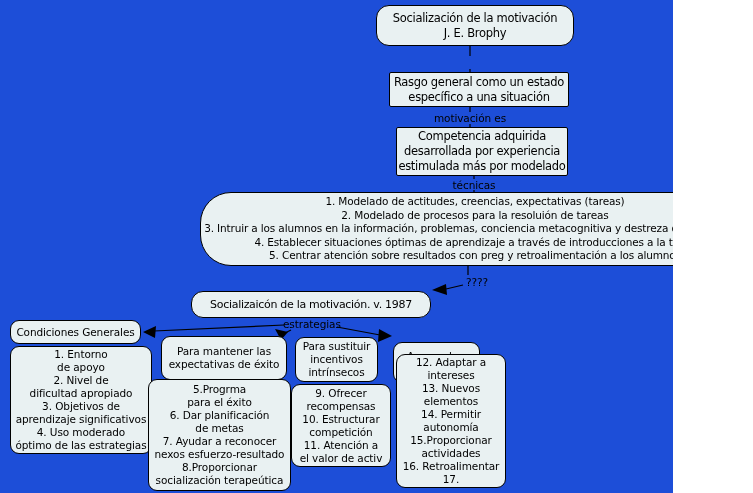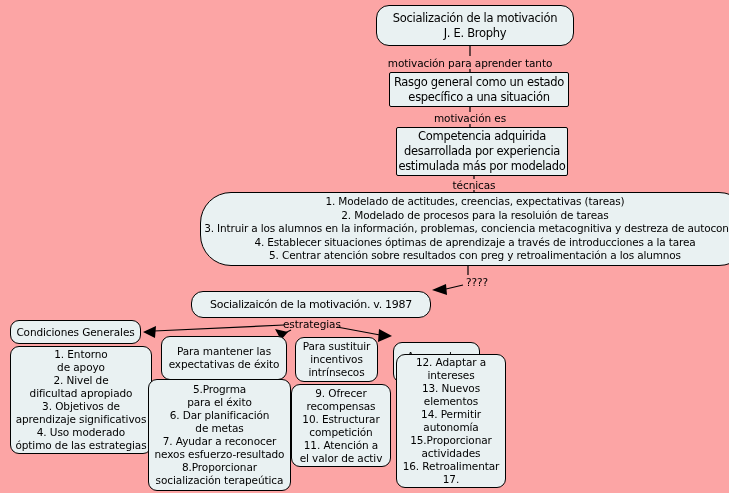--- a/index.html
+++ b/index.html
@@ -1,17 +1,17 @@
 <!DOCTYPE html>
 <html style="--node-fill: #e9f1f2;"><head>
 <meta charset="utf-8">
 <style>
   html,body { margin:0; padding:0; background:#ffffff; }
   .canvas {
-    position:relative; width:729px; height:493px; background:#fca5a5;
+    position:relative; width:673px; height:493px; background:#1d4ed8;
     font-family:"DejaVu Sans","Liberation Sans",sans-serif; color:#000;
     overflow:hidden;
   }
   .wires { position:absolute; left:0; top:0; }
   .node {
     position:absolute; box-sizing:border-box;
     background:var(--node-fill,#e9f1f2);
     border:1px solid #000; border-radius:9px;
     display:flex; align-items:center; justify-content:center;
     text-align:center; white-space:pre-line;
@@ -48,21 +48,20 @@
       <polygon points="432,290 446,284 447,295"></polygon>
       <polygon points="143,332 156,326 155,338"></polygon>
       <polygon points="281,340 275,329 288,332"></polygon>
       <polygon points="392,336 379,329 378,342"></polygon>
     </g>
   </svg>
 
   <div class="node med" style="left:376px; top:5px; width:198px; height:41px; border-radius:13px;">Socialización de la motivación
 J. E. Brophy</div>
 
-  <div class="label" style="left:375px; top:57px; width:190px;">motivación para aprender tanto</div>
 
   <div class="node med" style="left:389px; top:72px; width:180px; height:35px;">Rasgo general como un estado
 específico a una situación</div>
 
   <div class="label" style="left:420px; top:112px; width:100px;">motivación es</div>
 
   <div class="node med" style="left:396px; top:127px; width:172px; height:49px;">Competencia adquirida
 desarrollada por experiencia
 estimulada más por modelado</div>
 

